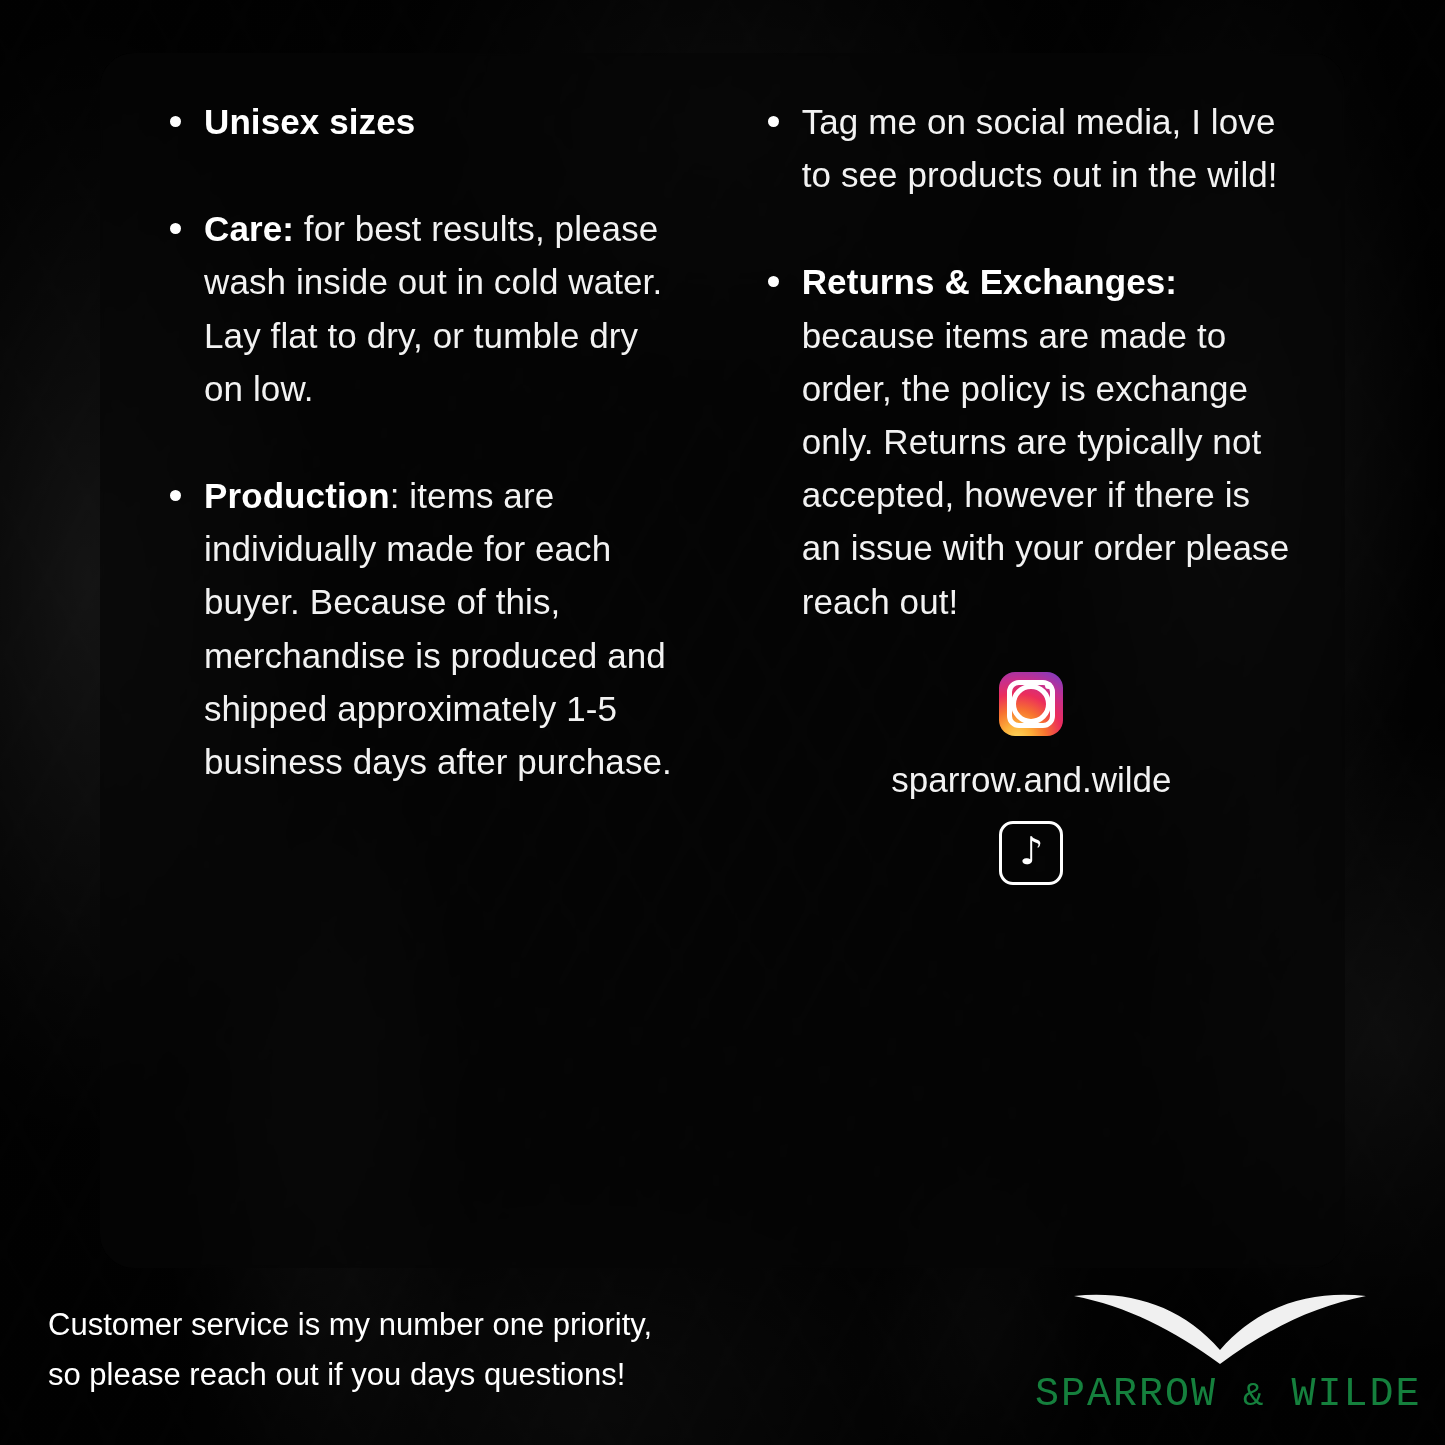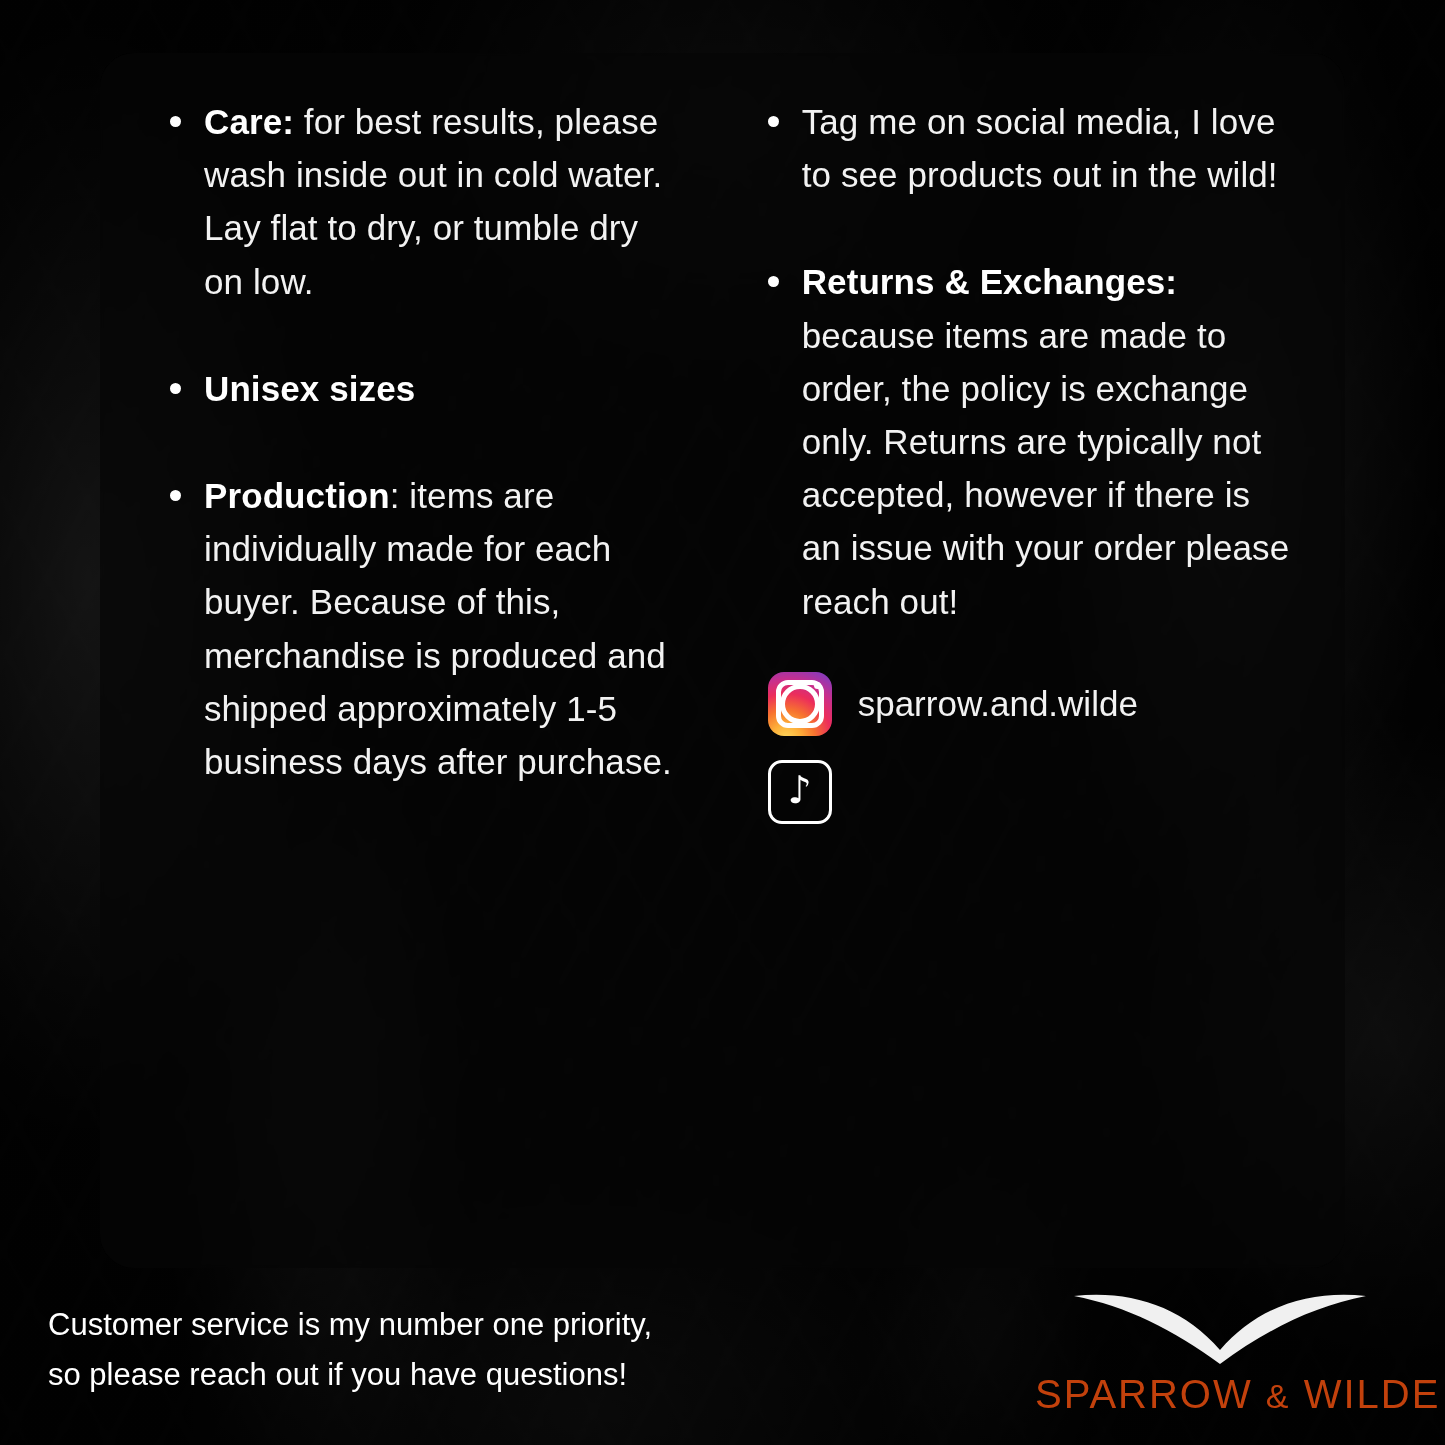--- a/index.html
+++ b/index.html
@@ -104,20 +104,21 @@
 
   .socials {
     margin-top: 44px;
     padding-left: 8px;
   }
   .social-row {
     display: flex;
     align-items: center;
     gap: 26px;
     margin-bottom: 24px;
+    flex-direction: column;
   }
   .social-row:last-child { margin-bottom: 0; }
   .social-label {
     font-size: 35px;
     color: #f2f2f2;
     line-height: 1;
   }
   .ig-icon {
     width: 64px;
     height: 64px;
@@ -187,45 +188,45 @@
     right: 40px;
     top: 1288px;
     width: 370px;
     text-align: center;
   }
   .brand-mark {
     display: block;
     margin: 0 auto 6px auto;
   }
   .brand-name {
-    font-family: Liberation Sans, sans-serif;
+    font-family: Liberation Mono, monospace;
     font-size: 40px;
     letter-spacing: 2px;
-    color: #c2410c;
+    color: #15803d;
     white-space: nowrap;
   }
   .brand-name .amp { font-size: 34px; }
 </style>
 </head>
 <body>
 
 <div class="canvas">
   <div class="bg"></div>
   <div class="bg-streaks"></div>
   <div class="bg-vignette"></div>
 
   <div class="card">
 
     <div class="col col-left">
       <ul class="bullets">
         <li>
+          <span class="lead">Unisex sizes</span><span></span>
+        </li>
+        <li>
           <span class="lead">Care: </span><span>for best results, please wash inside out in cold water. Lay flat to dry, or tumble dry on low.</span>
-        </li>
-        <li>
-          <span class="lead">Unisex sizes</span><span></span>
         </li>
         <li>
           <span class="lead">Production</span><span>: items are individually made for each buyer. Because of this, merchandise is produced and shipped approximately 1-5 business days after purchase.</span>
         </li>
       </ul>
     </div>
 
     <div class="col col-right">
       <ul class="bullets">
         <li>
@@ -250,21 +251,21 @@
             <span class="glyph">♪</span>
           </span>
         </div>
       </div>
     </div>
 
   </div>
 
   <div class="footer-note">
     <div>Customer service is my number one priority,</div>
-    <div>so please reach out if you have questions!</div>
+    <div>so please reach out if you days questions!</div>
   </div>
 
   <div class="brand">
     <svg class="brand-mark" width="300" height="78" viewBox="0 0 300 78">
       <path d="M4 8 C 60 2, 112 18, 150 62 C 188 18, 240 2, 296 8 C 244 18, 196 42, 150 76 C 104 42, 56 18, 4 8 Z" fill="#f0f0f0"></path>
     </svg>
     <div class="brand-name">
       <span>SPARROW</span>
       <span class="amp">&amp;</span>
       <span>WILDE</span>

